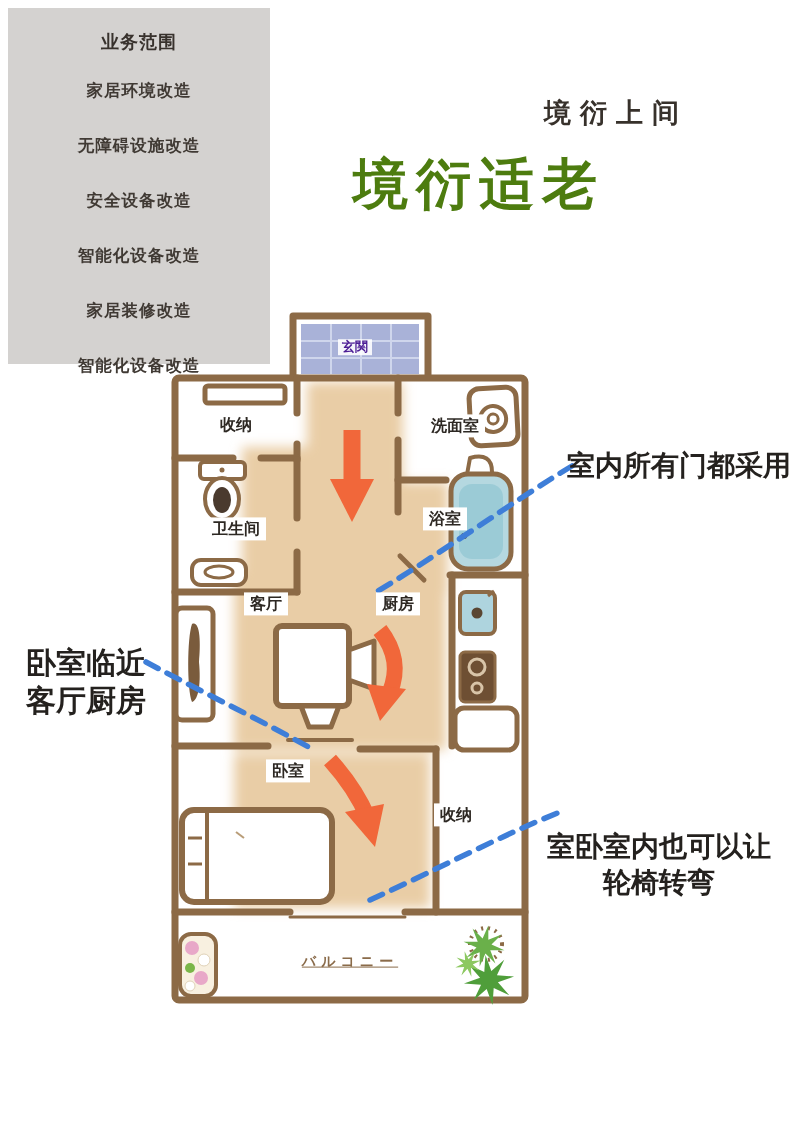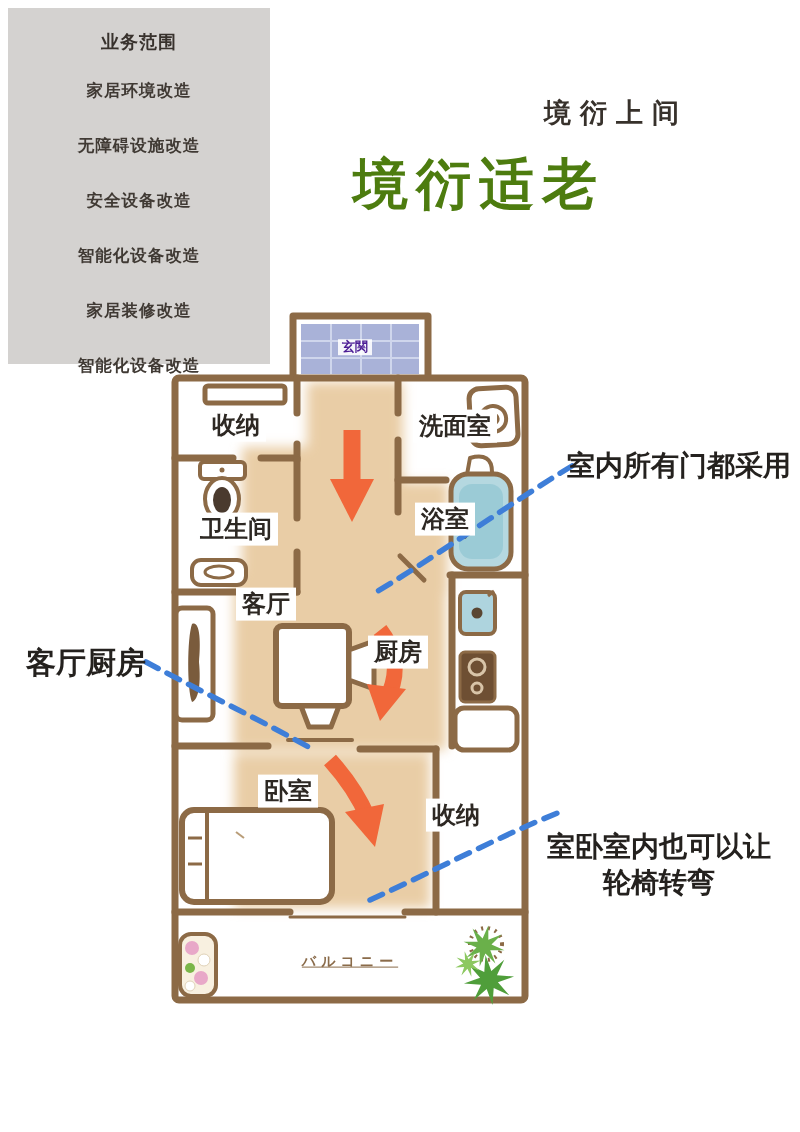--- a/index.html
+++ b/index.html
@@ -20,21 +20,21 @@
     position:absolute;left:616px;top:95px;transform:translateX(-50%);
     font-size:27px;font-weight:bold;color:#37312b;letter-spacing:9px;white-space:nowrap;
   }
   .title{
     position:absolute;left:479px;top:148px;transform:translateX(-50%);
     font-size:55px;font-weight:bold;color:#4d7c0f;letter-spacing:8px;white-space:nowrap;
   }
   
   .room-label{
     position:absolute;transform:translate(-50%,-50%);background:#ffffff;
-    color:#2d2823;font-weight:bold;font-size:24px;line-height:1.2;
+    color:#2d2823;font-weight:bold;font-size:16px;line-height:1.2;
     padding:2px 6px;white-space:nowrap;
   }
   .room-label.small{font-size:13px;padding:0 4px;color:#4c1d95;background:rgba(255,255,255,.88);}
   .room-label.balcony{font-size:14px;color:#8a6b4a;background:transparent;letter-spacing:5px;font-weight:600;text-decoration:underline;}
   
   .annot{
     position:absolute;transform:translateX(-50%);text-align:center;
     color:#24211e;font-weight:bold;line-height:1.28;white-space:nowrap;
   }
   .annot.right-door{left:679px;top:448px;font-size:28px;}
@@ -206,29 +206,30 @@
 
   <div class="brand">境衍上间</div>
   <div class="title">境衍适老</div>
 
   <div class="room-label small" style="left:355px;top:347px;">玄関</div>
   <div class="room-label" style="left:236px;top:425px;">收纳</div>
   <div class="room-label" style="left:236px;top:529px;">卫生间</div>
   <div class="room-label" style="left:455px;top:426px;">洗面室</div>
   <div class="room-label" style="left:445px;top:519px;">浴室</div>
   <div class="room-label" style="left:266px;top:604px;">客厅</div>
-  <div class="room-label" style="left:398px;top:604px;margin-top:48px;">厨房</div>
-  <div class="room-label" style="left:288px;top:771px;margin-top:20px;">卧室</div>
+  <div class="room-label" style="left:398px;top:604px;">厨房</div>
+  <div class="room-label" style="left:288px;top:771px;">卧室</div>
   <div class="room-label" style="left:456px;top:815px;">收纳</div>
   <div class="room-label balcony" style="left:350px;top:961px;">バルコニー</div>
 
   <div class="annot right-door">
     <div>室内所有门都采用</div>
   </div>
   <div class="annot left-bed">
+    <div>卧室临近</div>
     <div>客厅厨房</div>
   </div>
   <div class="annot wheel">
     <div>室卧室内也可以让</div>
     <div>轮椅转弯</div>
   </div>
 
 </div>
 
 </body></html>

